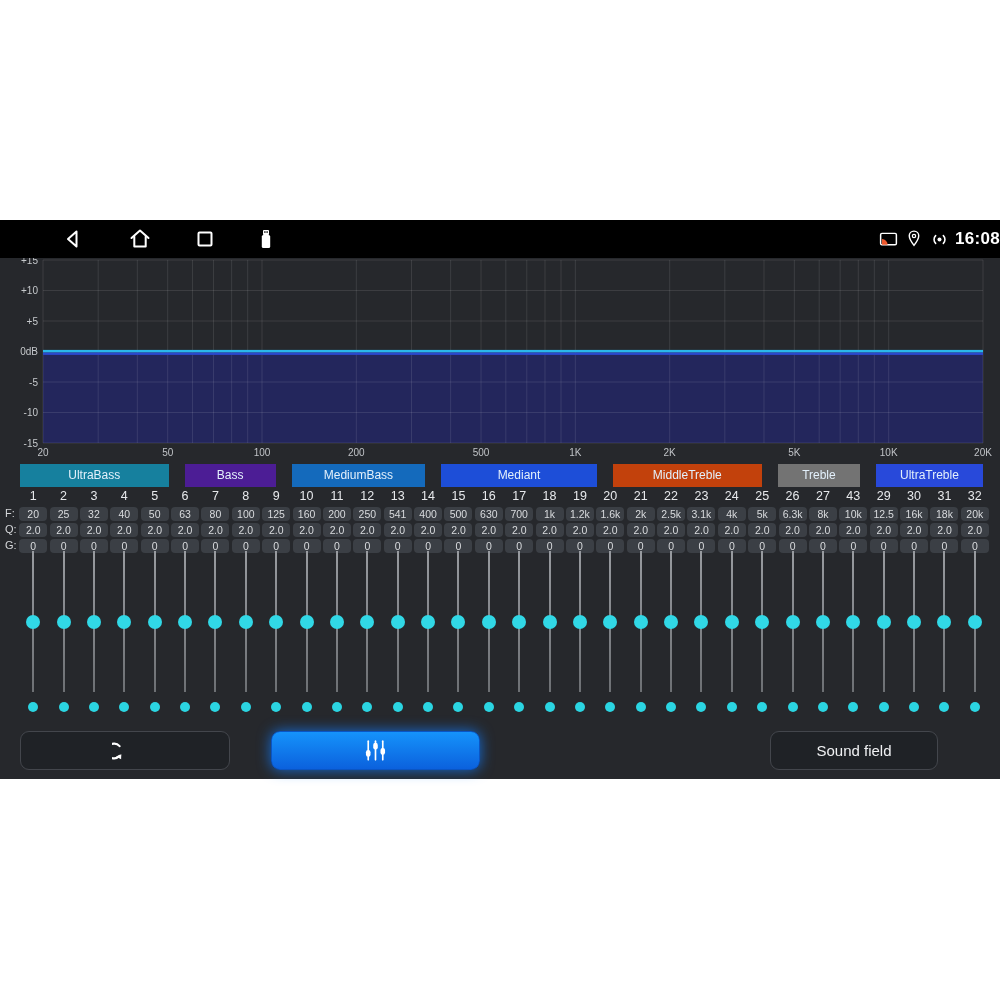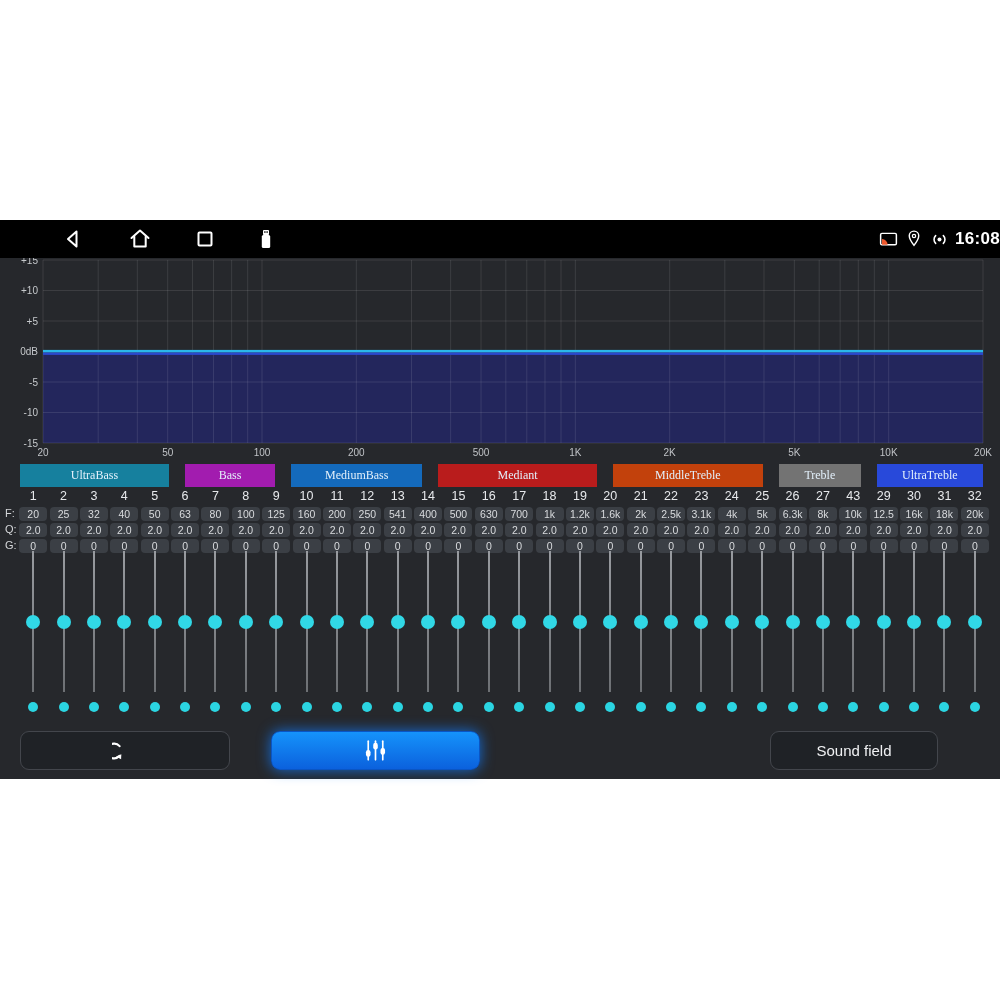--- a/index.html
+++ b/index.html
@@ -6,21 +6,21 @@
   body{width:1000px;height:1000px;background:#ffffff;font-family:"Liberation Sans",sans-serif;position:relative;overflow:hidden;}
   .device{position:absolute;top:220px;left:0;width:1000px;height:559px;background:#26282c;}
   
   .statusbar{position:absolute;top:0;left:0;width:1000px;height:38px;background:#000;padding-left:14px;}
   .navicon{position:absolute;top:7px;width:24px;height:24px;}
   .status-right{position:absolute;top:0;right:14px;height:38px;display:flex;align-items:center;gap:5px;}
   .time{color:#fff;font-size:17px;font-weight:bold;letter-spacing:.3px;}
   
   #eq-chart{position:absolute;top:38px;left:0;}
   
-  .groups{position:absolute;top:244px;left:20px;width:963px;height:23px;display:flex;gap:16px;font-family:Liberation Serif, serif;}
+  .groups{position:absolute;top:244px;left:20px;width:963px;height:23px;display:flex;gap:16px;}
   .group{height:23px;line-height:23px;text-align:center;color:#e3f0fb;font-size:12px;overflow:hidden;white-space:nowrap;}
   
   .row{position:absolute;left:18px;width:972px;display:flex;}
   .cell{flex:1;display:flex;justify-content:center;align-items:center;min-width:0;}
   .bandnum{color:#e7e9ec;font-size:12.5px;}
   .valbox{min-width:24px;height:14px;line-height:14px;padding:0 2px;background:#3b3f45;border-radius:4px;color:#d9dbde;font-size:10.5px;text-align:center;white-space:nowrap;}
   .rowlabel{position:absolute;left:5px;width:14px;height:15px;line-height:15px;color:#d4d6d9;font-size:11px;}
   
   .scol{flex:1;position:relative;}
   .track{position:absolute;left:50%;transform:translateX(-50%);top:0;bottom:0;width:2px;background:linear-gradient(#989ba0,#6d7074);}
@@ -122,23 +122,23 @@
       <text x="481.0212027172385" y="198" text-anchor="middle" fill="#c0c3c7" font-size="10" font-family="Liberation Sans, sans-serif">500</text>
       <text x="575.3439346919525" y="198" text-anchor="middle" fill="#c0c3c7" font-size="10" font-family="Liberation Sans, sans-serif">1K</text>
       <text x="669.6666666666666" y="198" text-anchor="middle" fill="#c0c3c7" font-size="10" font-family="Liberation Sans, sans-serif">2K</text>
       <text x="794.3545360505717" y="198" text-anchor="middle" fill="#c0c3c7" font-size="10" font-family="Liberation Sans, sans-serif">5K</text>
       <text x="888.6772680252858" y="198" text-anchor="middle" fill="#c0c3c7" font-size="10" font-family="Liberation Sans, sans-serif">10K</text>
       <text x="983" y="198" text-anchor="middle" fill="#c0c3c7" font-size="10" font-family="Liberation Sans, sans-serif">20K</text>
     </svg>
 
   <div class="groups" id="groups">
       <div class="group" style="flex-grow: 6; background: rgb(22, 128, 158);">UltraBass</div>
-      <div class="group" style="flex-grow: 4; background: #a21caf;">Bass</div>
+      <div class="group" style="flex-grow: 4; background: #4c1d95;">Bass</div>
       <div class="group" style="flex-grow: 4; background: rgb(20, 106, 188);">MediumBass</div>
-      <div class="group" style="flex-grow: 7; background: #b91c1c;">Mediant</div>
+      <div class="group" style="flex-grow: 7; background: #1d4ed8;">Mediant</div>
       <div class="group" style="flex-grow: 5; background: #c2410c;">MiddleTreble</div>
       <div class="group" style="flex-grow: 3; background: #737373;">Treble</div>
       <div class="group" style="flex-grow: 3; background: rgb(40, 73, 218);">UltraTreble</div>
     </div>
 
   <div class="row" id="row-n" style="top:268px;height:16px">
       <div class="cell bandnum">1</div>
       <div class="cell bandnum">2</div>
       <div class="cell bandnum">3</div>
       <div class="cell bandnum">4</div>

